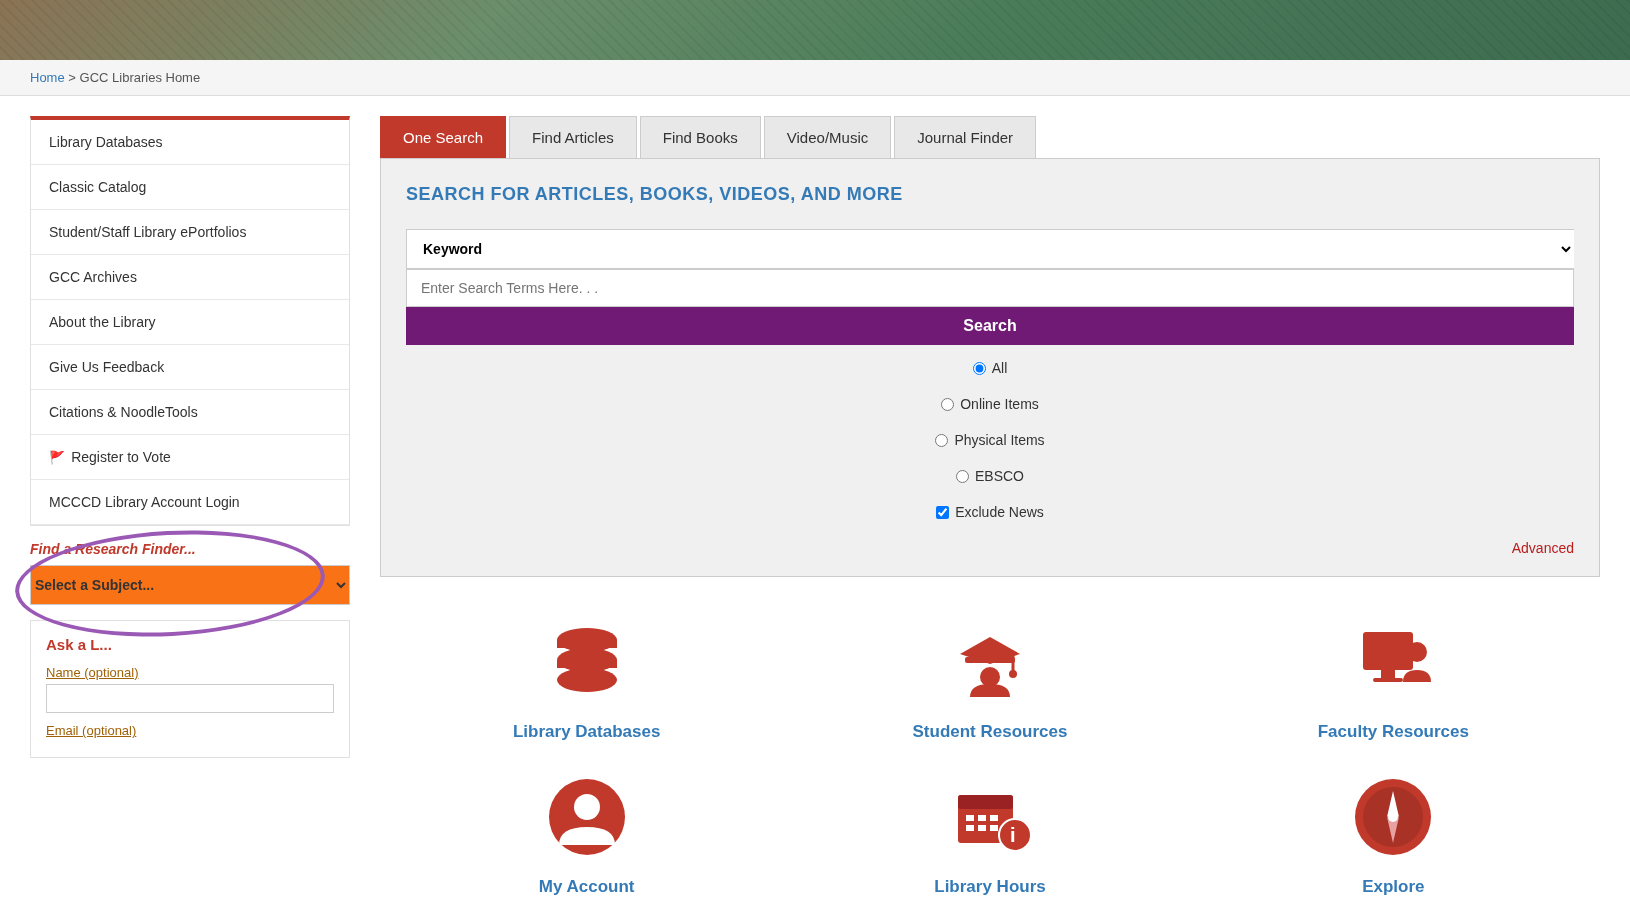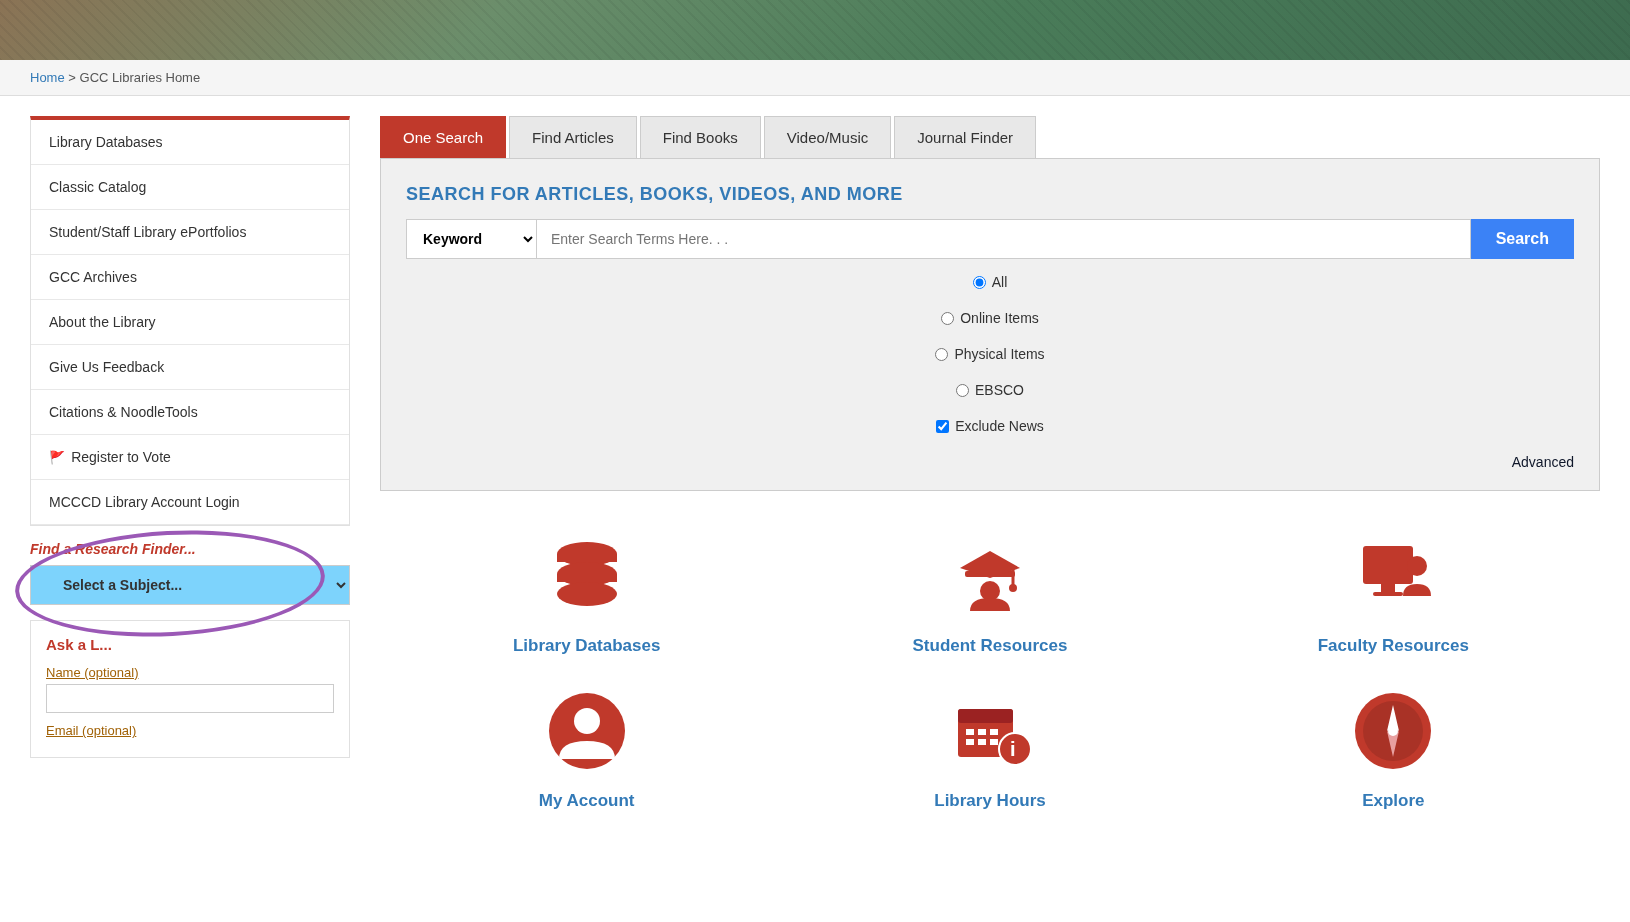--- a/index.html
+++ b/index.html
@@ -79,23 +79,23 @@
       color: #c0392b;
       font-style: italic;
       font-weight: bold;
       font-size: 14px;
       margin-bottom: 8px;
       display: block;
     }
 
     .research-guide-select {
       width: 100%;
-      padding: 10px 28px;
-      border: 1px solid #ccc;
-      background: #7dd3fc;
+      padding: 10px 0;
+      border: 1px solid #ccc;
+      background: #f97316;
       font-size: 14px;
       cursor: pointer;
       color: #333;
       font-weight: bold;
     }
 
     
     .purple-circle-overlay {
       position: absolute;
       top: -10px;
@@ -172,28 +172,29 @@
     .search-area {
       background: #f0f0f0;
       border: 1px solid #ccc;
       padding: 25px 25px 20px 25px;
     }
 
     .search-headline {
       color: #337ab7;
       font-weight: bold;
       font-size: 18px;
-      margin-bottom: 14px;
+      margin-bottom: 24px;
       letter-spacing: 0.5px;
     }
 
     .search-row {
       display: flex;
       gap: 0;
       margin-bottom: 15px;
+      flex-direction: column;
     }
 
     .search-type-select {
       padding: 10px 12px;
       border: 1px solid #ccc;
       background: #fff;
       font-size: 14px;
       font-weight: bold;
       cursor: pointer;
       min-width: 130px;
@@ -203,21 +204,21 @@
     .search-input {
       flex: 1;
       padding: 10px 14px;
       border: 1px solid #ccc;
       font-size: 14px;
       color: #999;
     }
 
     .search-btn {
       padding: 10px 25px;
-      background: #3b82f6;
+      background: #701a75;
       color: #fff;
       border: none;
       font-size: 16px;
       font-weight: bold;
       cursor: pointer;
     }
 
     
     .filter-row {
       display: flex;
@@ -236,21 +237,21 @@
     }
 
     .filter-item input[type="radio"],
     .filter-item input[type="checkbox"] {
       cursor: pointer;
       margin: 0;
     }
 
     .advanced-link {
       margin-left: auto;
-      color: #0f172a;
+      color: #b91c1c;
       font-size: 14px;
       cursor: pointer;
       text-decoration: none;
     }
 
     
     .resource-cards {
       display: grid;
       grid-template-columns: repeat(3, 1fr);
       gap: 30px;

